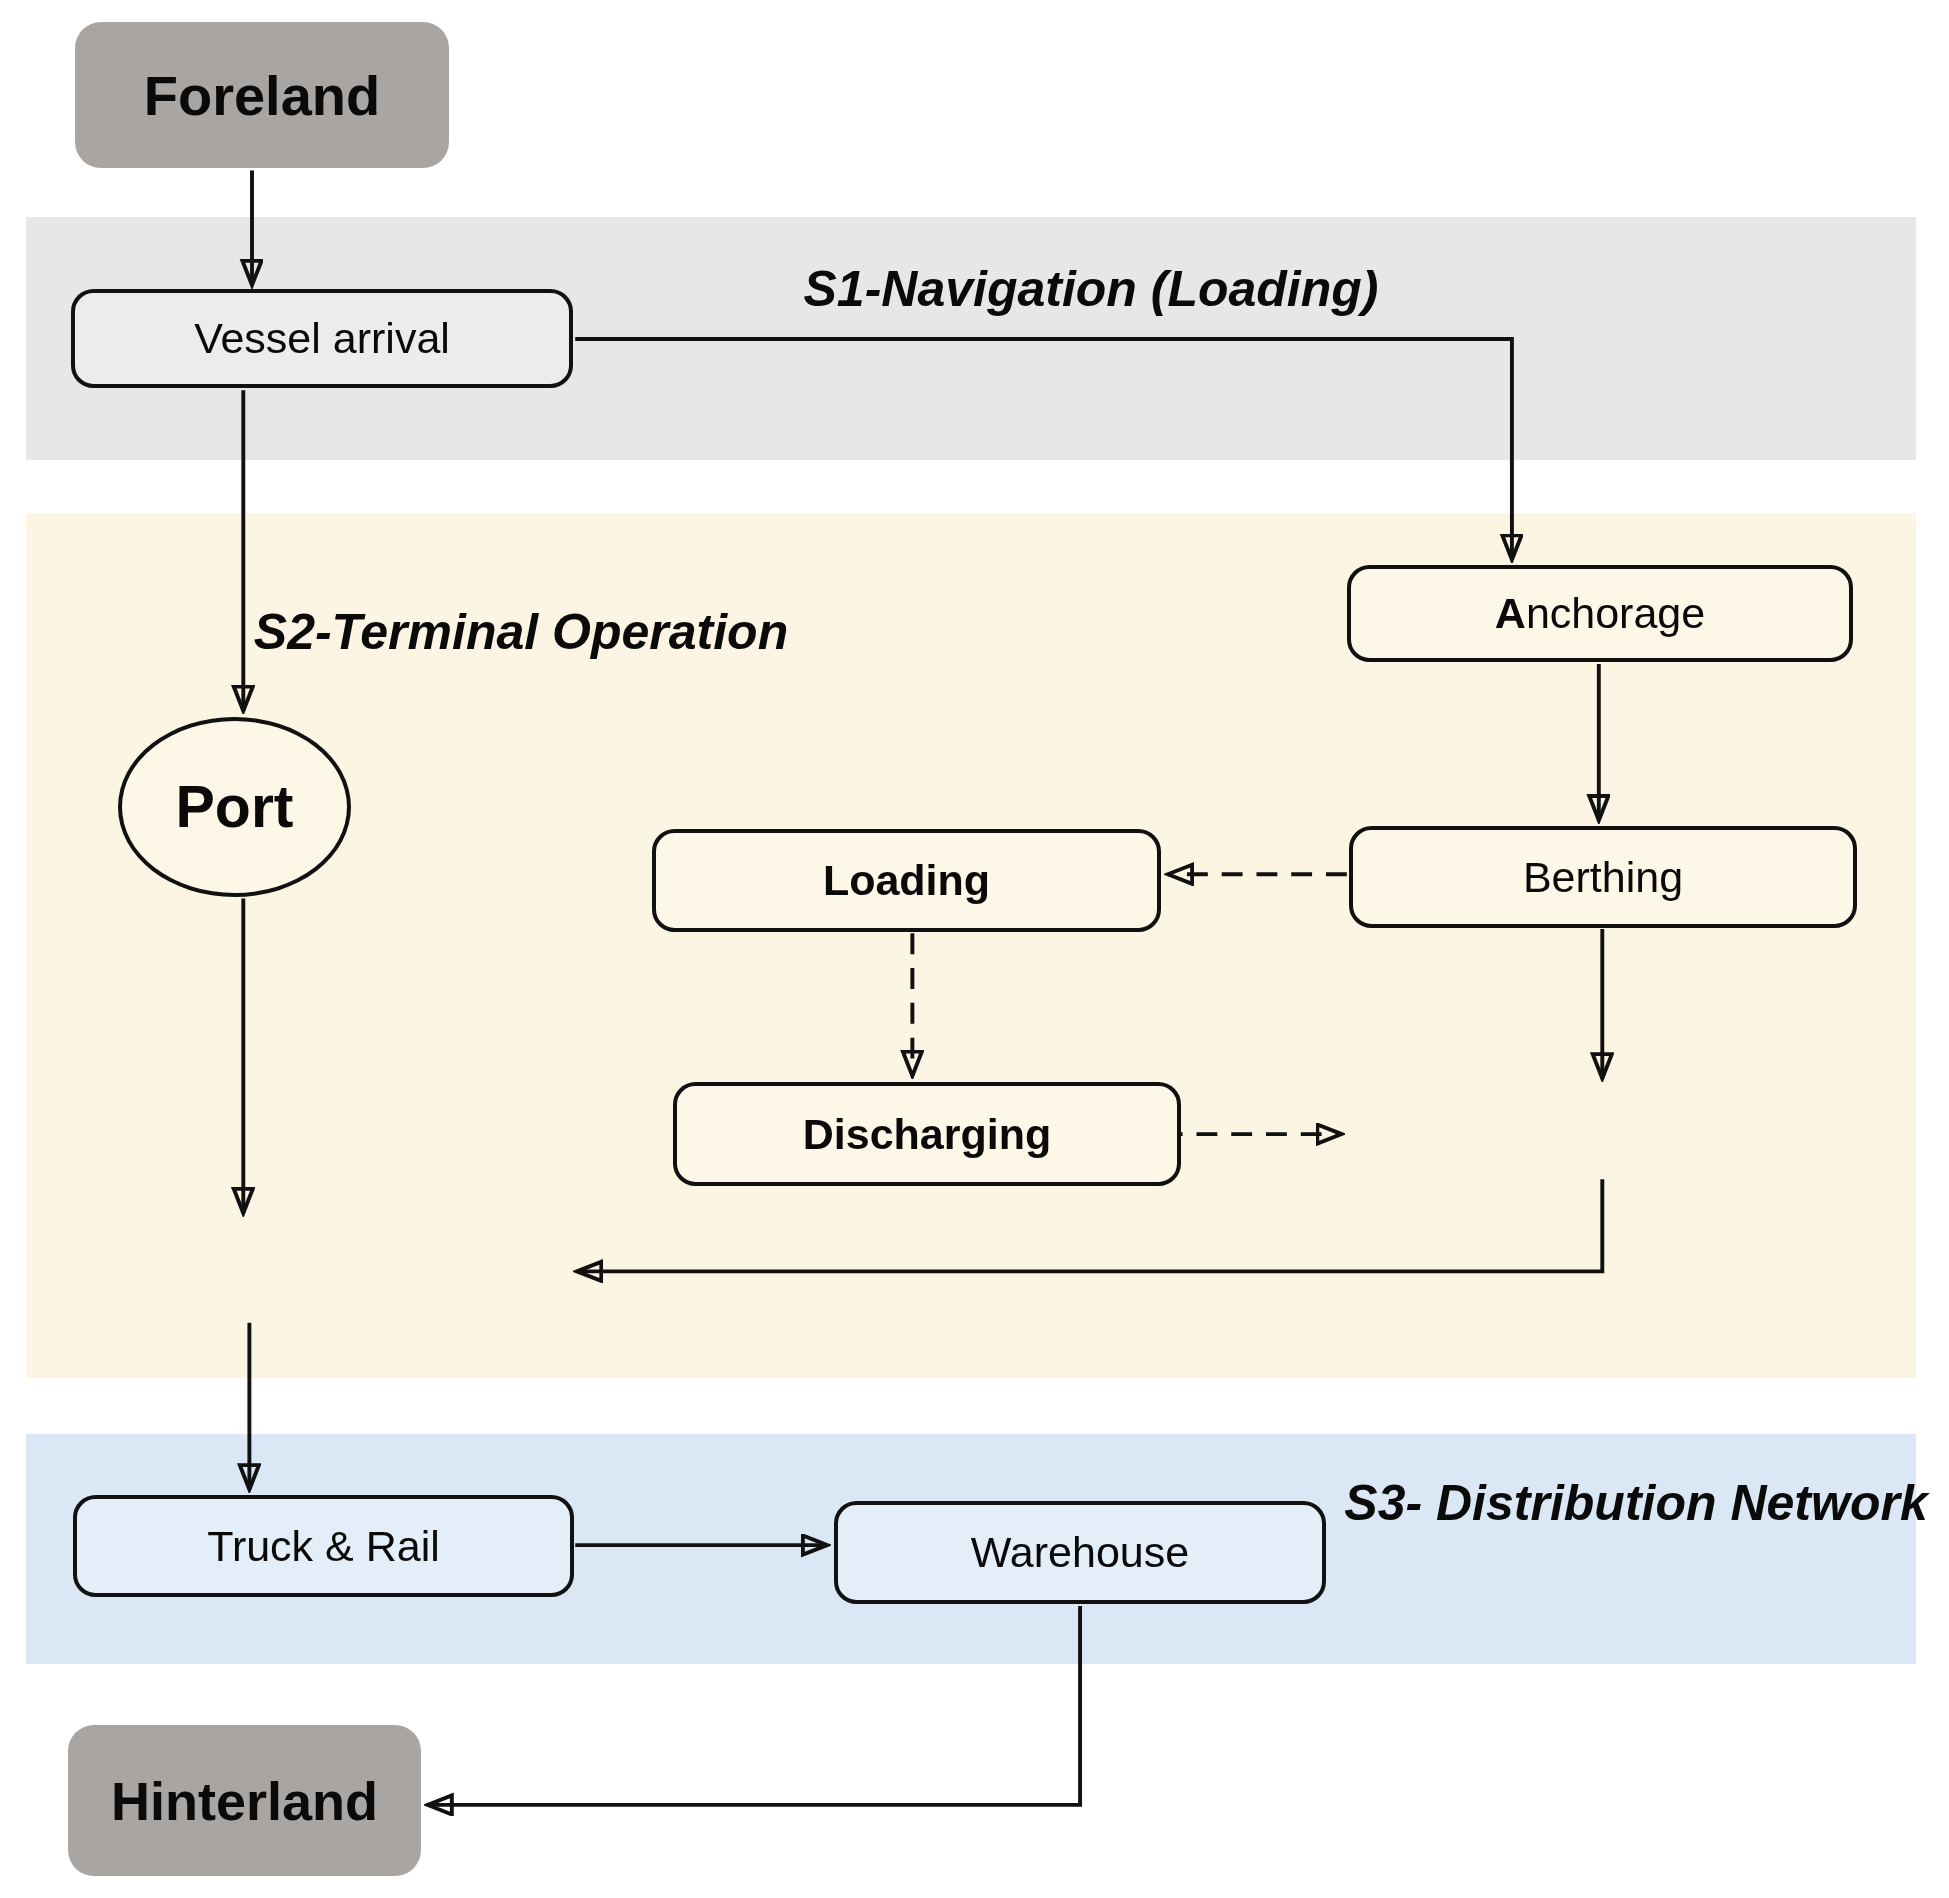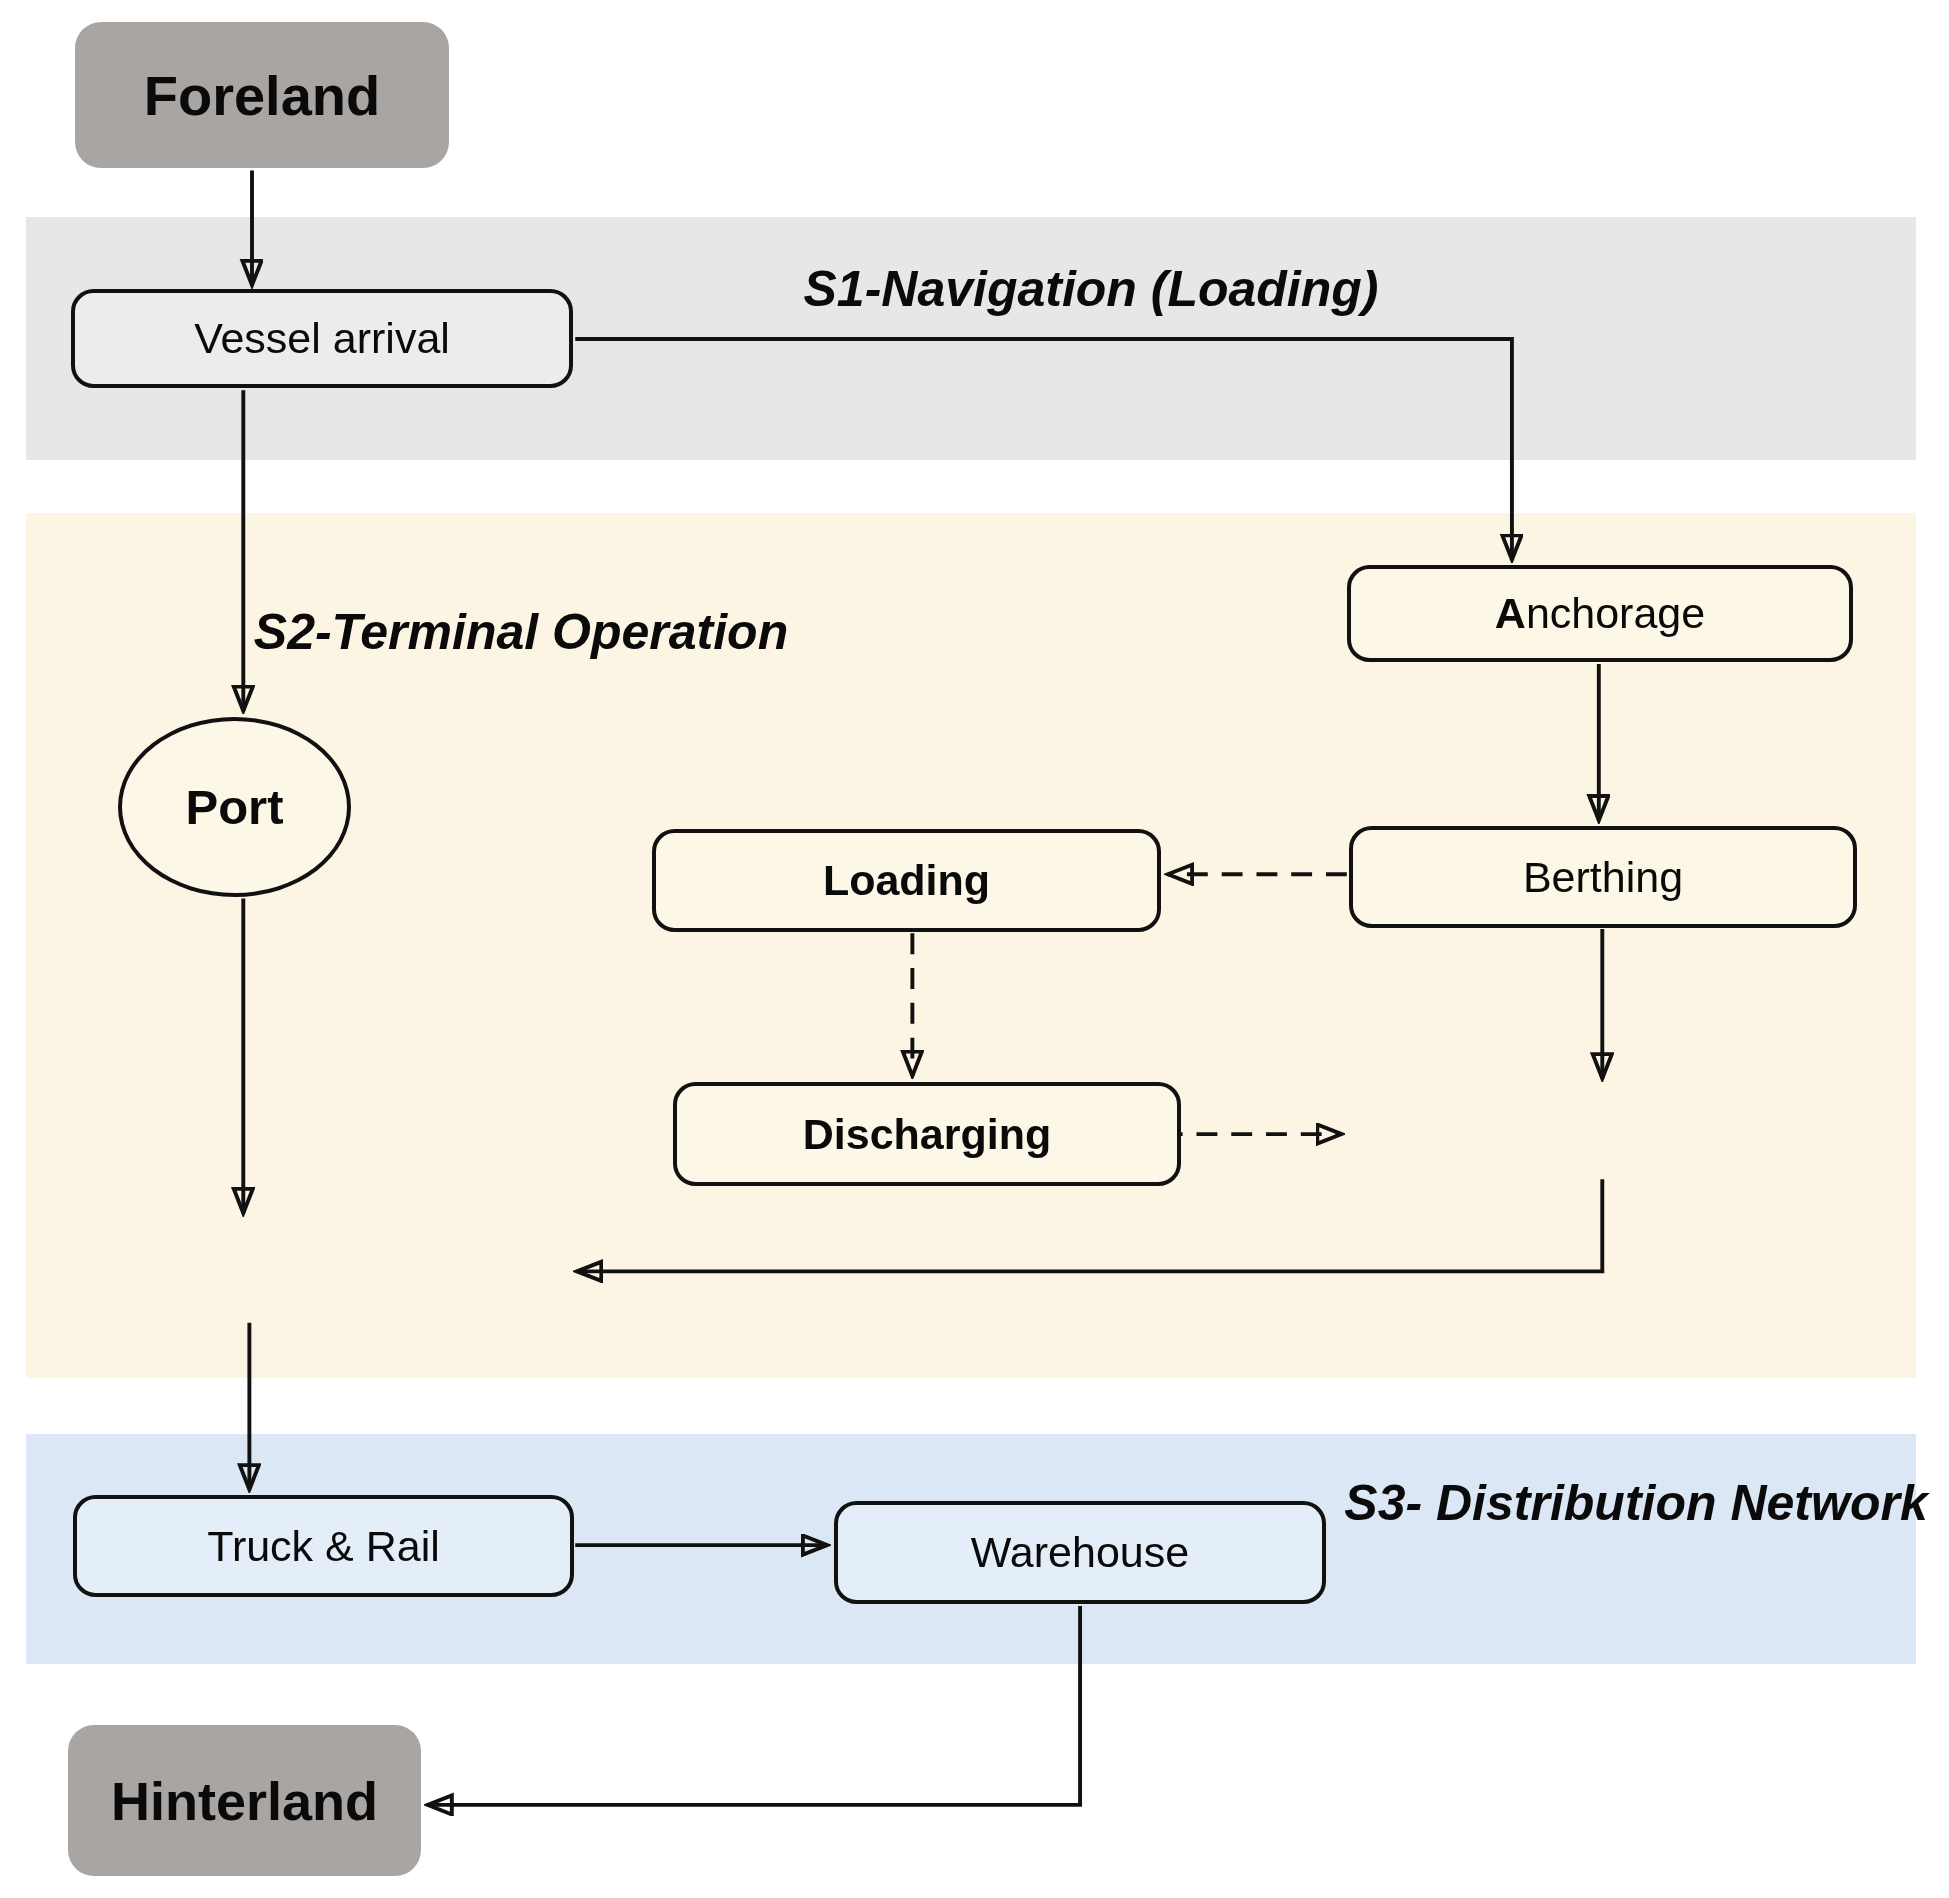--- a/index.html
+++ b/index.html
@@ -47,21 +47,21 @@
   .bluefill{background:var(--blue-fill);}
   .bold{font-weight:bold;}
 
   #n-foreland{left:75px;top:22px;width:374px;height:146px;}
   #n-vessel-arrival{left:71px;top:289px;width:502px;height:99px;}
   #n-anchorage{left:1347px;top:565px;width:506px;height:97px;}
   #n-port{
     position:absolute;left:118px;top:717px;width:233px;height:180px;
     border:4.3px solid var(--node-border);border-radius:50%;
     background:var(--cream-fill);display:flex;align-items:center;justify-content:center;
-    font-size:49px;font-weight:bold;box-sizing:border-box;
+    font-size:59px;font-weight:bold;box-sizing:border-box;
   }
   #n-loading{left:652px;top:829px;width:509px;height:103px;}
   #n-berthing{left:1349px;top:826px;width:508px;height:102px;}
   #n-discharging{left:652px;top:1082px;width:508px;height:104px;margin-left:21px;}
   #n-deberthing{left:1349px;top:1084px;width:508px;height:94px;}
   #n-vessel-departure{left:63px;top:1218px;width:508px;height:103px;}
   #n-truck-rail{left:73px;top:1495px;width:501px;height:102px;}
   #n-warehouse{left:834px;top:1501px;width:492px;height:103px;text-align:center;}
   #n-hinterland{left:68px;top:1725px;width:353px;height:151px;font-size:54px;}
 

